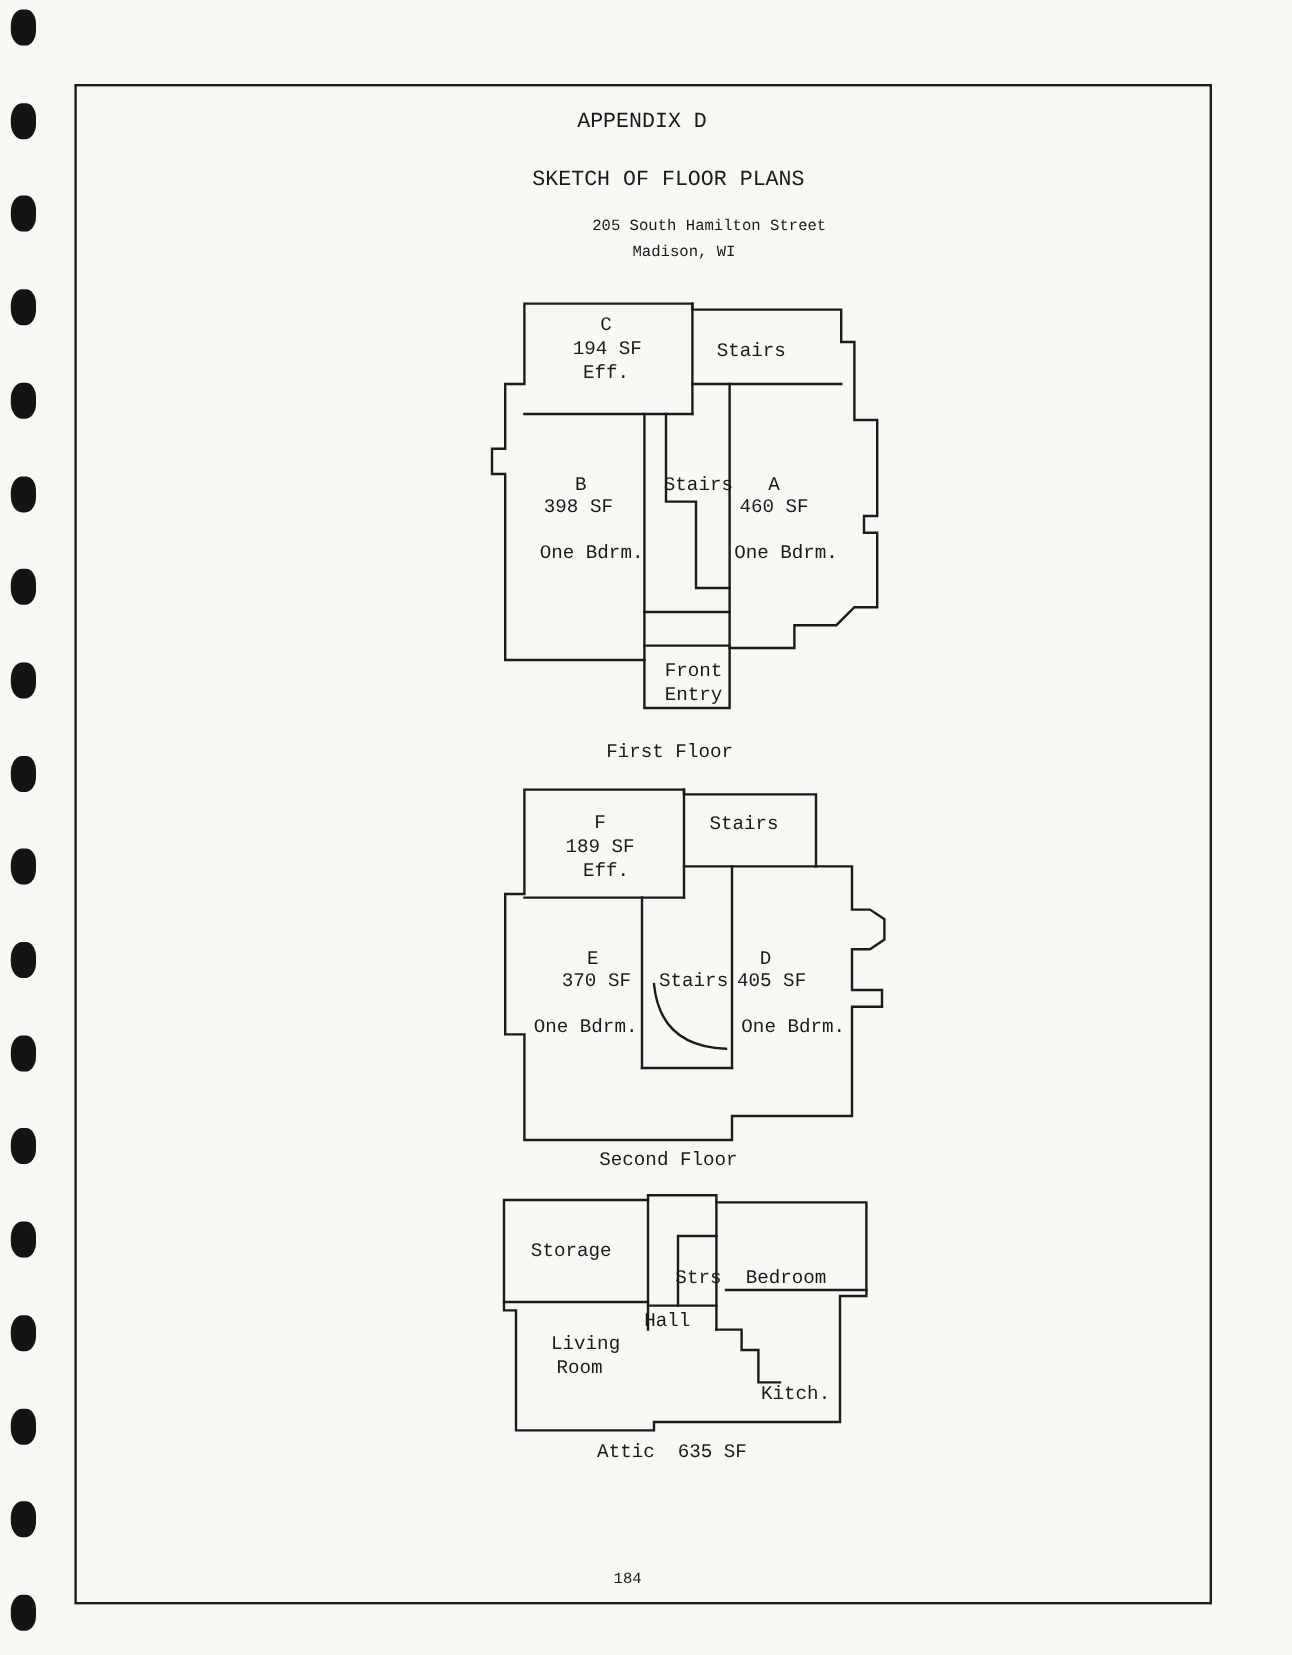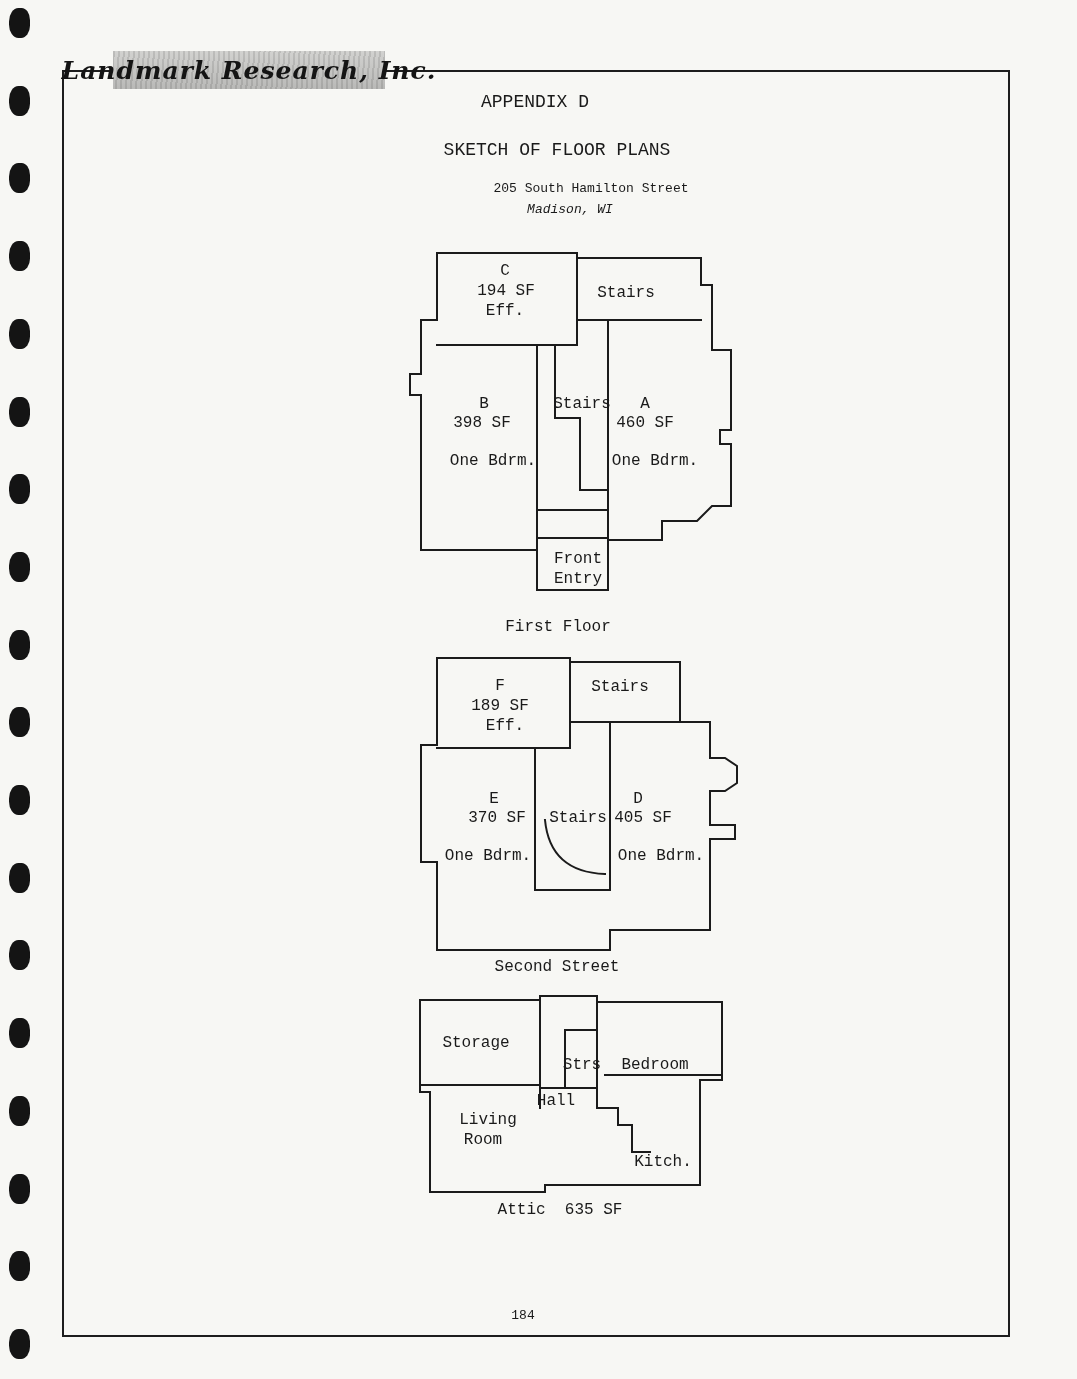--- a/index.html
+++ b/index.html
@@ -70,28 +70,25 @@
       <div class="hole" style="top: 940px;"></div>
       <div class="hole" style="top: 1018px;"></div>
       <div class="hole" style="top: 1096px;"></div>
       <div class="hole" style="top: 1174px;"></div>
       <div class="hole" style="top: 1251px;"></div>
       <div class="hole" style="top: 1329px;"></div>
     </div>
 
   <div class="page-border"></div>
 
-  <div class="logo-plate">
-    <span>Landmark Research, Inc.</span>
-  </div>
 
   <div class="hline t18" style="left:535px;top:92px;">APPENDIX D</div>
   <div class="hline t18" style="left:557px;top:140px;text-align:right;">SKETCH OF FLOOR PLANS</div>
   <div class="hline t17" style="left:591px;top:181px;">205 South Hamilton Street</div>
-  <div class="hline t17" style="left:570px;top:202px;font-style:italic;">Madison, WI</div>
+  <div class="hline t17" style="left:570px;top:202px;">Madison, WI</div>
 
   <svg class="plan" style="left:400px;top:248px;" width="345" height="350" viewBox="0 0 345 350">
     <path d="M37,5 L177,5 L177,10 L301,10 L301,37 L312,37 L312,102 L331,102 L331,182 L320,182 L320,196 L331,196 L331,258 L312,258 L297,273 L262,273 L262,292 L208,292 L208,342 L137,342 L137,302 L21,302 L21,147 L10,147 L10,126 L21,126 L21,72 L37,72 Z"></path>
     <path d="M177,5 L177,97"></path>
     <path d="M37,97 L177,97"></path>
     <path d="M177,72 L301,72"></path>
     <path d="M137,97 L137,302"></path>
     <path d="M208,72 L208,292"></path>
     <path d="M155,97 L155,170 L180,170 L180,242 L208,242"></path>
     <path d="M137,262 L208,262"></path>
@@ -128,21 +125,21 @@
     <text x="105" y="80">Eff.</text>
     <text x="220" y="41">Stairs</text>
     <text x="94" y="153">E</text>
     <text x="97" y="172">370 SF</text>
     <text x="88" y="210">One Bdrm.</text>
     <text x="178" y="172">Stairs</text>
     <text x="238" y="153">D</text>
     <text x="243" y="172">405 SF</text>
     <text x="261" y="210">One Bdrm.</text>
   </svg>
-  <div class="hline t16" style="left:557px;top:958px;">Second Street</div>
+  <div class="hline t16" style="left:557px;top:958px;">Second Floor</div>
 
   <svg class="plan" style="left:395px;top:990px;" width="340" height="215" viewBox="0 0 340 215">
     <path d="M25,10 L145,10 L145,6 L202,6 L202,12 L327,12 L327,90 L305,90 L305,195 L150,195 L150,202 L35,202 L35,102 L25,102 Z"></path>
     <path d="M145,10 L145,118"></path>
     <path d="M25,95 L145,95"></path>
     <path d="M170,98 L170,40 L202,40"></path>
     <path d="M202,12 L202,118"></path>
     <path d="M145,98 L202,98"></path>
     <path d="M210,85 L327,85"></path>
     <path d="M202,118 L223,118 L223,135 L237,135 L237,162 L255,162"></path>

